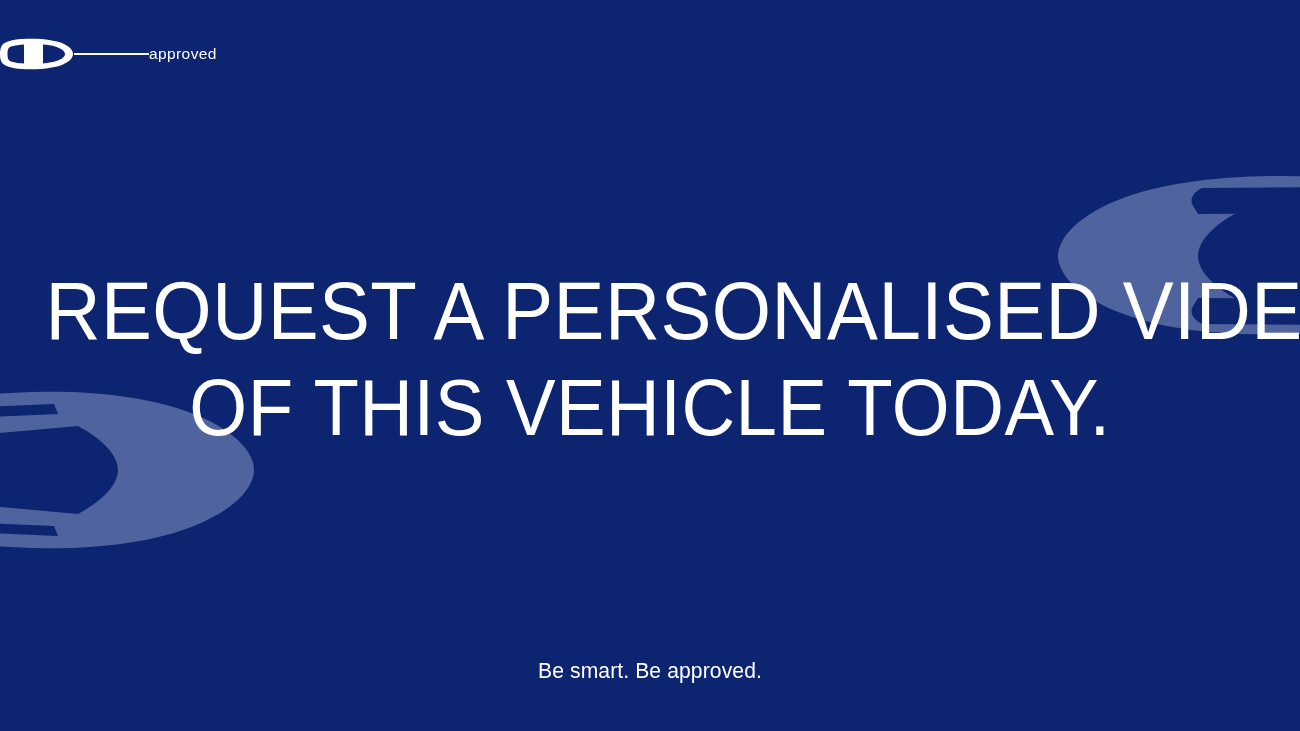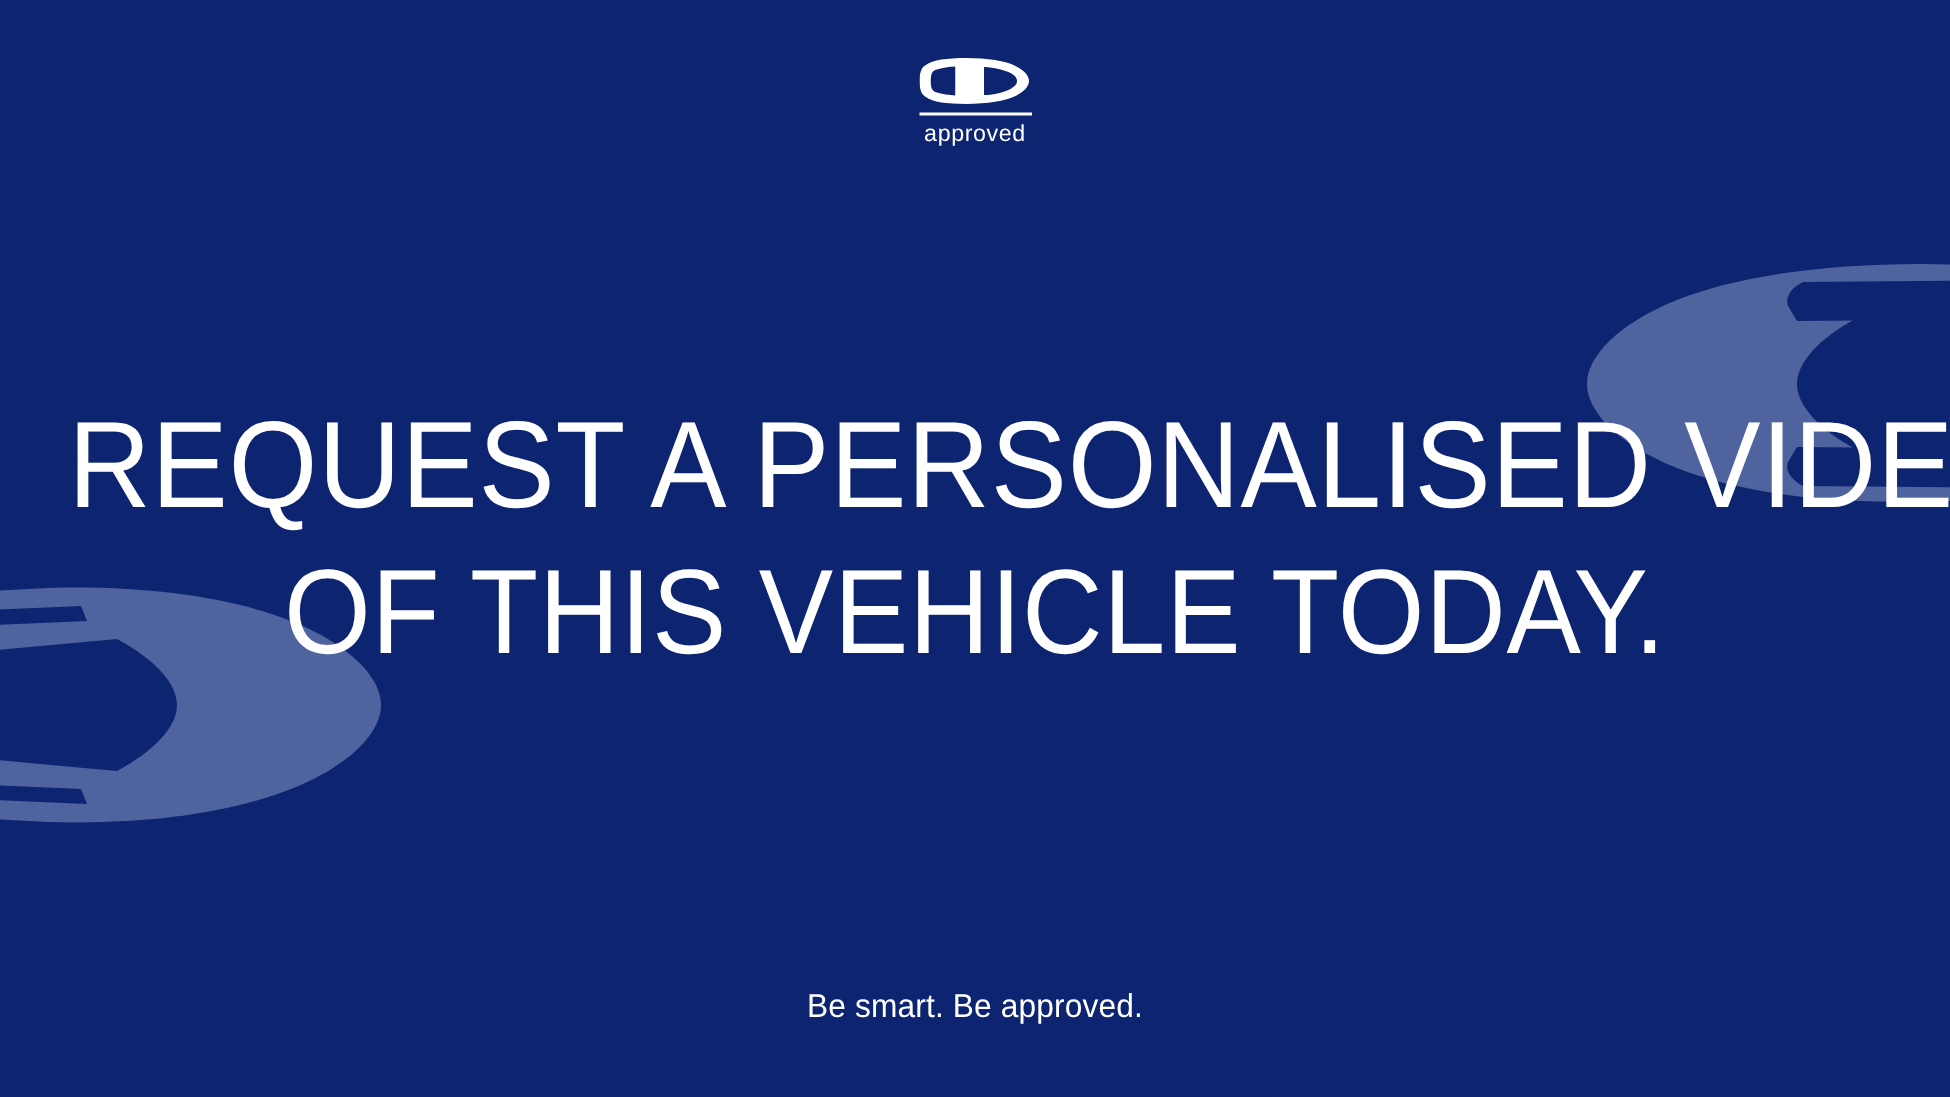--- a/index.html
+++ b/index.html
@@ -40,21 +40,21 @@
     height: 228px;
   }
 
   
   .brand {
     position: absolute;
     top: 38px;
     left: 0;
     right: 0;
     display: flex;
-    flex-direction: column;
+    flex-direction: row;
     align-items: center;
   }
   .brand-mark {
     width: 74px;
     height: 32px;
     display: block;
   }
   .brand-rule {
     width: 75px;
     height: 2px;

